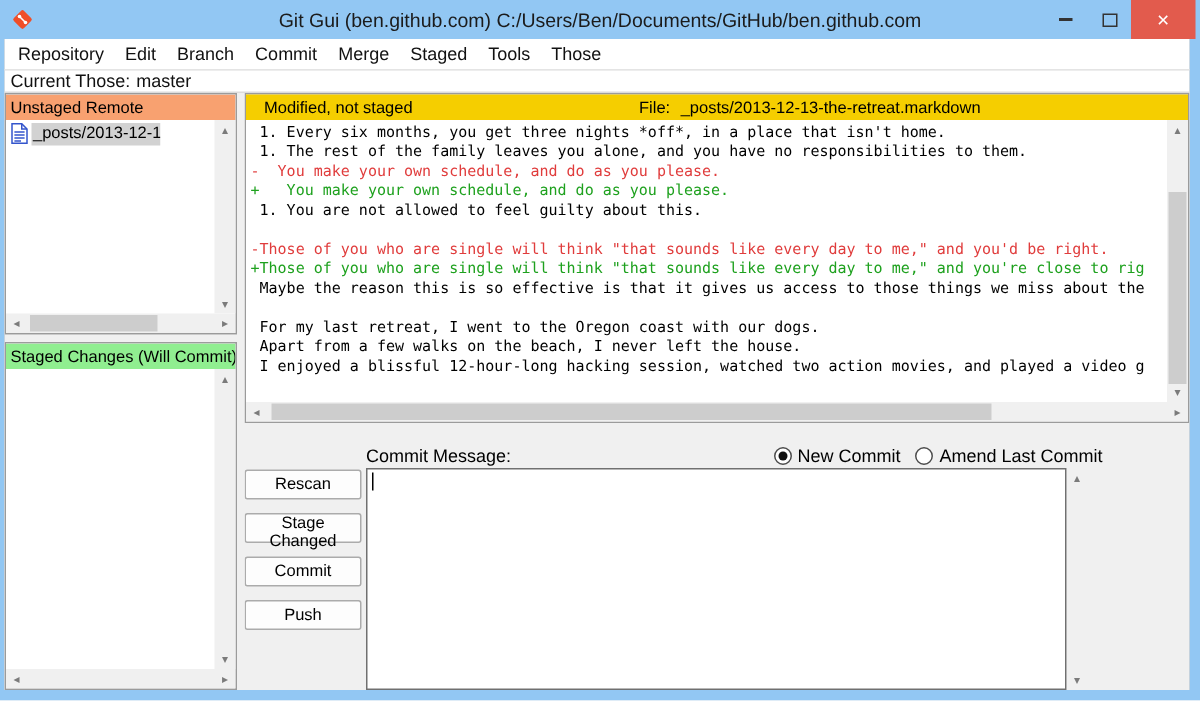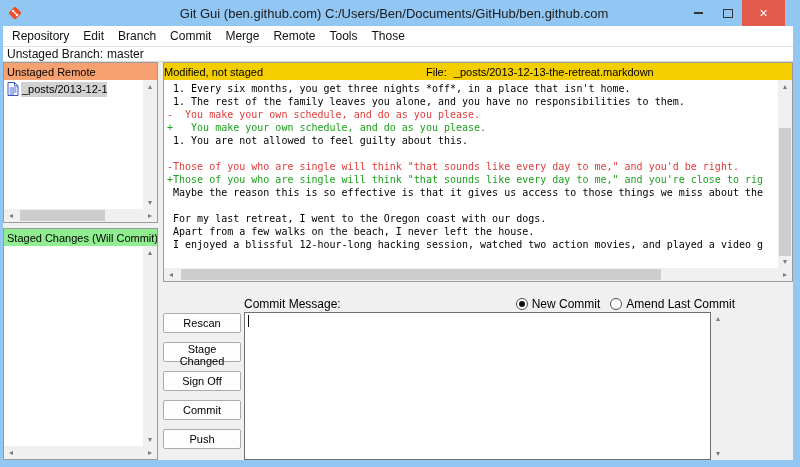--- a/index.html
+++ b/index.html
@@ -10,21 +10,21 @@
     background: #ffffff;
   }
   .window {
     position: relative;
     width: 800px; height: 467px;
     background: #92c7f3;
     padding: 26px 7px 7px 3px;
   }
   
   .titlebar {
-    position: absolute; top: 0; left: 0; right: 12px; height: 26px;
+    position: absolute; top: 0; left: 0; right: 0; height: 26px;
     display: flex; align-items: center;
   }
   .app-icon { margin-left: 7px; width: 16px; height: 16px; flex: 0 0 auto; }
   .title {
     position: absolute; left: 0; right: 0; text-align: center;
     font-size: 13px; color: #1b1b1b; pointer-events: none;
   }
   .win-controls { margin-left: auto; display: flex; height: 26px; align-items: stretch; z-index: 2; }
   .win-btn {
     width: 29px; display: flex; align-items: center; justify-content: center;
@@ -79,21 +79,21 @@
   .arr-up::before { content: "▴"; }
   .arr-down::before { content: "▾"; }
   .arr-left::before { content: "◂"; }
   .arr-right::before { content: "▸"; }
   .sb-thumb { background: #cdcdcd; }
   .h-thumb { height: 11px; }
   .v-thumb { width: 12px; }
   
   .diff-box { height: 220px; flex: 0 0 220px; border: 1px solid #9b9b9b; background: #fff; display: flex; flex-direction: column; }
   .diff-header { height: 17px; flex: 0 0 17px; position: relative; display: flex; align-items: center; font-size: 11px; color: #000; }
-  .diff-status { margin-left: 0; }
+  .diff-status { margin-left: 12px; }
   .diff-file { position: absolute; left: 262px; display: flex; gap: 7px; white-space: nowrap; }
   .diff-main { flex: 1; display: flex; overflow: hidden; }
   .diff-text {
     flex: 1; overflow: hidden; padding: 2px 0 0 3px;
     font-family: "DejaVu Sans Mono", monospace; font-size: 10px; line-height: 13px;
     white-space: pre; background: #fff;
   }
   .diff-line { min-height: 13px; }
   .diff-vscroll .v-thumb { position: absolute; top: 48px; height: 128px; left: 1px; }
   .diff-hscroll .h-thumb { position: absolute; left: 17px; width: 480px; top: 1px; }
@@ -156,27 +156,27 @@
   </div>
 
   <div class="app-body">
 
     <div class="menubar">
         <span class="menu-item">Repository</span>
         <span class="menu-item">Edit</span>
         <span class="menu-item">Branch</span>
         <span class="menu-item">Commit</span>
         <span class="menu-item">Merge</span>
-        <span class="menu-item">Remote</span>
+        <span class="menu-item">Staged</span>
         <span class="menu-item">Tools</span>
         <span class="menu-item">Those</span>
       </div>
 
     <div class="branchbar">
-      <span>Unstaged Branch:</span>
+      <span>Current Those:</span>
       <span>master</span>
     </div>
 
     <div class="main">
 
       <div class="left-pane">
         <div class="panel-box unstaged-box">
           <div class="panel-header" style="background: rgb(248, 161, 112);">Unstaged Remote</div>
           <div class="list-area">
             <div class="list-content">
@@ -257,21 +257,20 @@
               <span class="radio">
                 <span class="radio-circle"></span>
                 <span>Amend Last Commit</span>
               </span>
             </span>
           </div>
           <div class="commit-body">
             <div class="btn-col">
                 <button class="tk-button">Rescan</button>
                 <button class="tk-button">Stage Changed</button>
-                <button class="tk-button">Sign Off</button>
                 <button class="tk-button">Commit</button>
                 <button class="tk-button">Push</button>
               </div>
             <div class="commit-msg-wrap">
               <div class="commit-msg">
                 <div class="caret"></div>
                 <span></span>
               </div>
               <div class="msg-vscroll">
                 <div class="sb-arrow arr-up"></div>

